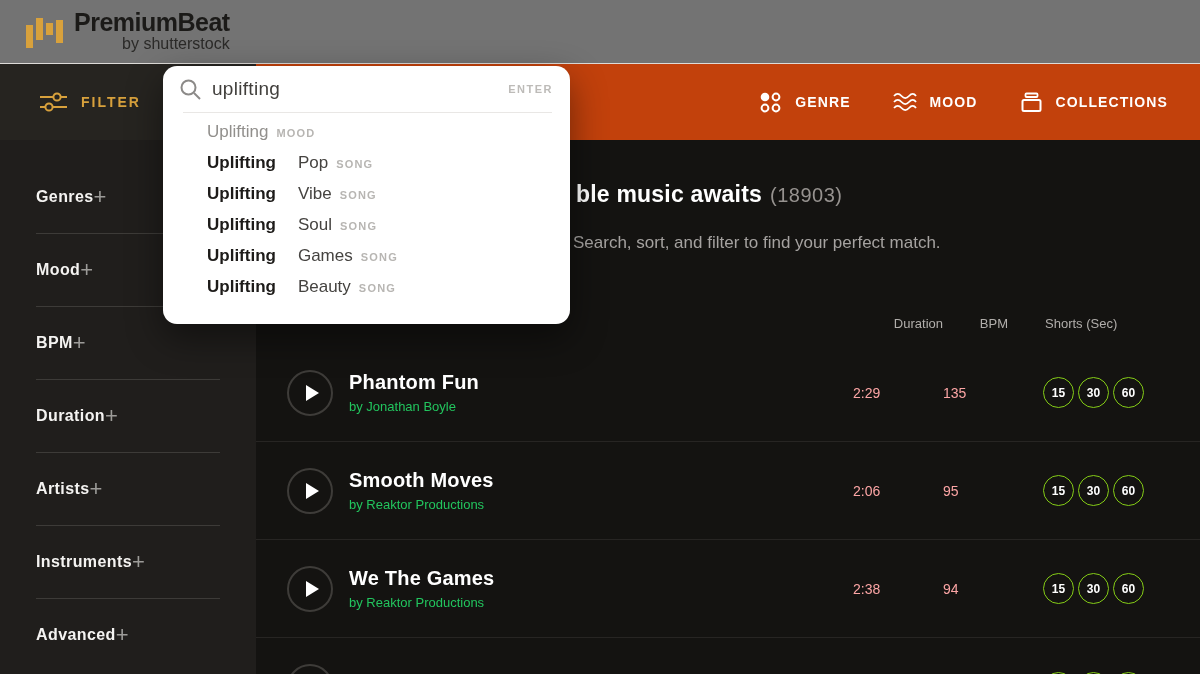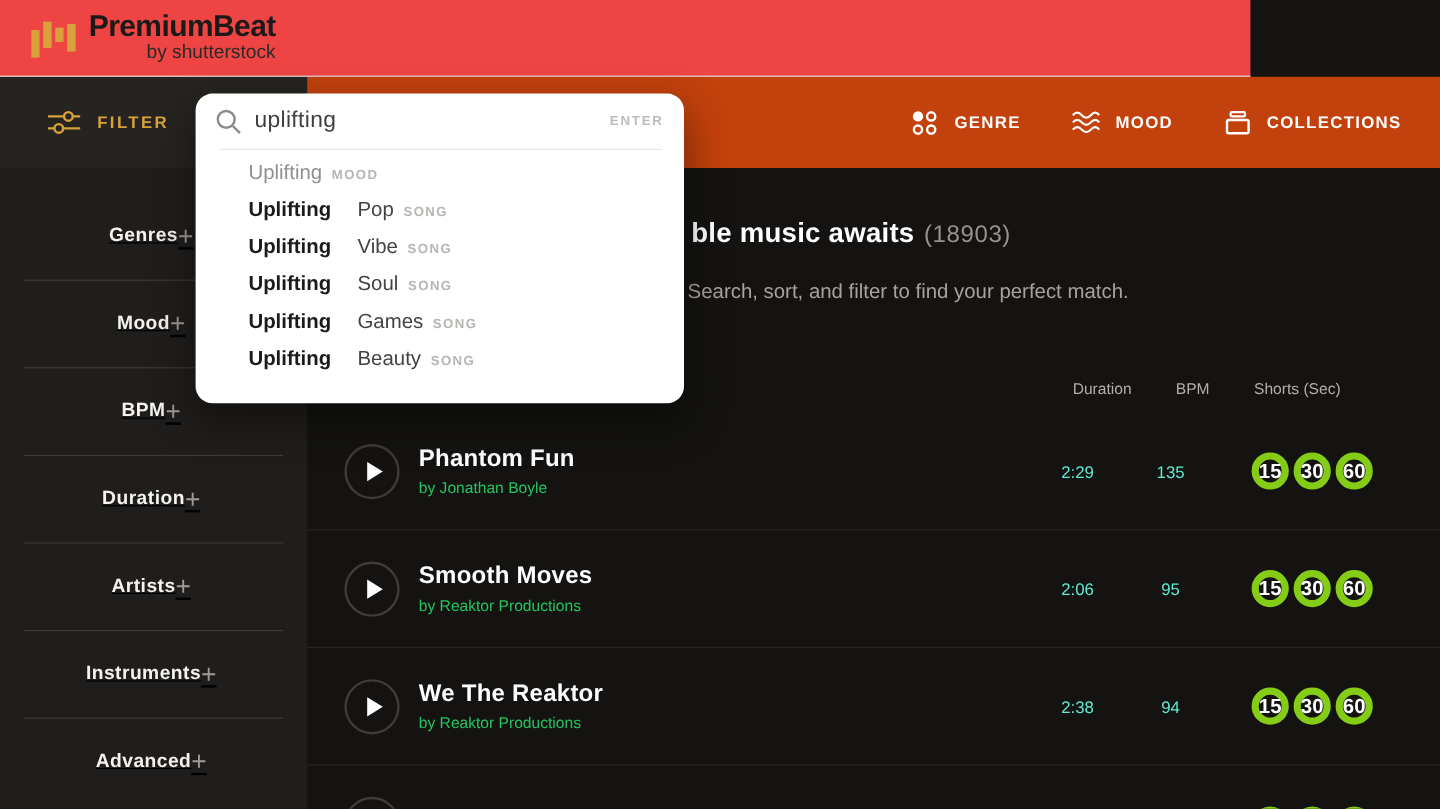--- a/index.html
+++ b/index.html
@@ -1,43 +1,43 @@
 <!DOCTYPE html>
 <html><head>
 <meta charset="utf-8">
 <style>
   * { margin:0; padding:0; box-sizing:border-box; }
   html,body { width:1200px; height:674px; overflow:hidden; background:#141311;
               font-family:"Liberation Sans", sans-serif; }
   .page { position:relative; width:1200px; height:674px; }
 
   
-  .topbar { position:absolute; left:0; top:0; width:1042px; height:64px;
-            background:#ef4444; border-bottom:1px solid #dddbd8; z-index:10; }
+  .topbar { position:absolute; left:0; top:0; width:1200px; height:64px;
+            background:#737373; border-bottom:1px solid #dddbd8; z-index:10; }
   .brand { position:absolute; left:26px; top:9px; display:flex; gap:10px; }
   .brand-bars { margin-top:4px; }
   .brand-text .brand-name { font-size:25px; font-weight:800; letter-spacing:-0.5px; color:#1b1a18; line-height:26px; }
   .brand-text .brand-byline { font-size:16px; font-weight:400; color:#2b2a28; text-align:right; line-height:18px; }
   .topnav { position:absolute; right:152px; top:0; height:64px; display:flex; gap:62px; align-items:center; }
   .nav-item { position:relative; font-size:14px; font-weight:800; letter-spacing:1.2px; color:#1f1e1c; cursor:pointer; }
   .nav-item.active::after { content:""; position:absolute; left:50%; transform:translateX(-50%);
             bottom:-13px; width:24px; height:3px; background:#d8a13c; border-radius:2px; }
 
   
   .toolbar { position:absolute; left:0; top:64px; width:1200px; height:76px; background:#c2410c; z-index:5; }
   .toolbar-left { position:absolute; left:0; top:0; width:256px; height:76px; background:#262420; }
   .filter-btn { position:absolute; left:40px; top:0; height:76px; display:flex; align-items:center; gap:14px; cursor:pointer; }
   .filter-btn .label { color:#d8a13c; font-size:14px; font-weight:800; letter-spacing:2px; }
   .toolbar-actions { position:absolute; right:32px; top:0; height:76px; display:flex; gap:42px; align-items:center; }
   .tb-action { display:flex; align-items:center; gap:13px; cursor:pointer; }
   .tb-action .label { color:#ffffff; font-size:14px; font-weight:800; letter-spacing:1.1px; }
 
   
   .sidebar { position:absolute; left:0; top:140px; width:256px; height:534px; background:#201e1c; padding-top:20px; z-index:4; }
-  .side-item { height:73px; margin:0 20px; display:flex; align-items:center; justify-content:center; padding-right:4px; cursor:pointer;text-decoration:underline; }
+  .side-item { height:73px; margin:0 36px; display:flex; align-items:center; justify-content:flex-start; padding-right:4px; cursor:pointer; }
   .side-item + .side-item { border-top:1px solid #3d3b38; }
   .side-label { color:#f4f3f1; font-size:16px; font-weight:600; letter-spacing:0.4px; }
   .side-plus { color:#9c9b98; font-size:22px; font-weight:300; line-height:22px; }
 
   
   .main { position:absolute; left:256px; top:140px; width:944px; height:640px; background:#141311; z-index:3; }
   .hero-heading { position:absolute; left:320px; top:41px; font-size:23px; font-weight:800; color:#ffffff; letter-spacing:0.2px; }
   .hero-count { font-size:20px; font-weight:400; color:#96928f; margin-left:8px; letter-spacing:0.5px; }
   .hero-sub { position:absolute; left:317px; top:93px; font-size:17px; color:#a5a2a0; }
 
@@ -49,27 +49,27 @@
   .track-list { position:absolute; left:0; right:0; top:204px; }
   .track-row { height:98px; border-bottom:1px solid #272523; }
   .track-row:last-child { border-bottom:none; }
   .track-main { display:flex; align-items:center; gap:16px; }
   .play-btn { width:46px; height:46px; border-radius:50%; border:2px solid #3e3c39; flex:0 0 auto;
               display:flex; align-items:center; justify-content:center; cursor:pointer; }
   .play-tri { width:0; height:0; border-left:13px solid #ffffff; border-top:8px solid transparent;
               border-bottom:8px solid transparent; margin-left:4px; }
   .track-title { font-size:20px; font-weight:700; color:#ffffff; margin-bottom:5px; letter-spacing:0.2px; }
   .track-artist { font-size:13px; color:#22c55e; }
-  .cell-duration, .cell-bpm { font-size:14px; color:#5eead4; text-align:center; }
+  .cell-duration, .cell-bpm { font-size:14px; color:#fca5a5; text-align:left; }
   .shorts-cell { display:flex; gap:4px; justify-content:flex-end; }
-  .short-circle { width:31px; height:31px; border-radius:50%; border:6px solid #84cc16; color:#ffffff;
-              font-size:17px; font-weight:700; display:flex; align-items:center; justify-content:center; cursor:pointer; }
-
-  
-  .search-dropdown { position:absolute; left:163px; top:78px; width:407px; background:#ffffff;
+  .short-circle { width:31px; height:31px; border-radius:50%; border:1px solid #84cc16; color:#ffffff;
+              font-size:12px; font-weight:700; display:flex; align-items:center; justify-content:center; cursor:pointer; }
+
+  
+  .search-dropdown { position:absolute; left:163px; top:66px; width:407px; background:#ffffff;
               border-radius:14px; box-shadow:0 14px 36px rgba(0,0,0,0.45); z-index:60; padding-bottom:16px; }
   .sd-input-row { height:46px; display:flex; align-items:center; gap:10px; padding:0 17px 0 16px; }
   .sd-query { flex:1; font-size:19px; color:#413f3c; letter-spacing:0.3px; }
   .sd-enter { font-size:11px; font-weight:700; color:#bdbbb8; letter-spacing:1.5px; }
   .sd-divider { height:1px; background:#e9e7e5; margin:0 18px 0 20px; }
   .sd-list { padding-top:9px; }
   .sd-item { height:31px; display:flex; align-items:baseline; padding-left:44px; font-size:17px; cursor:pointer; }
   .sd-match { color:#918f8c; font-weight:400; }
   .sd-item.bold .sd-match { color:#1d1b19; font-weight:800; }
   .sd-rest { color:#454340; margin-left:22px; }
@@ -217,21 +217,21 @@
             <div class="short-circle">30</div>
             <div class="short-circle">60</div>
           </div>
         </div>
         <div class="track-row row-grid">
           <div class="track-main">
             <div class="play-btn">
               <div class="play-tri"></div>
             </div>
             <div>
-              <div class="track-title">We The Reaktor</div>
+              <div class="track-title">We The Games</div>
               <div class="track-artist">by Reaktor Productions</div>
             </div>
           </div>
           <div class="cell-duration">2:38</div>
           <div class="cell-bpm">94</div>
           <div class="shorts-cell">
             <div class="short-circle">15</div>
             <div class="short-circle">30</div>
             <div class="short-circle">60</div>
           </div>

